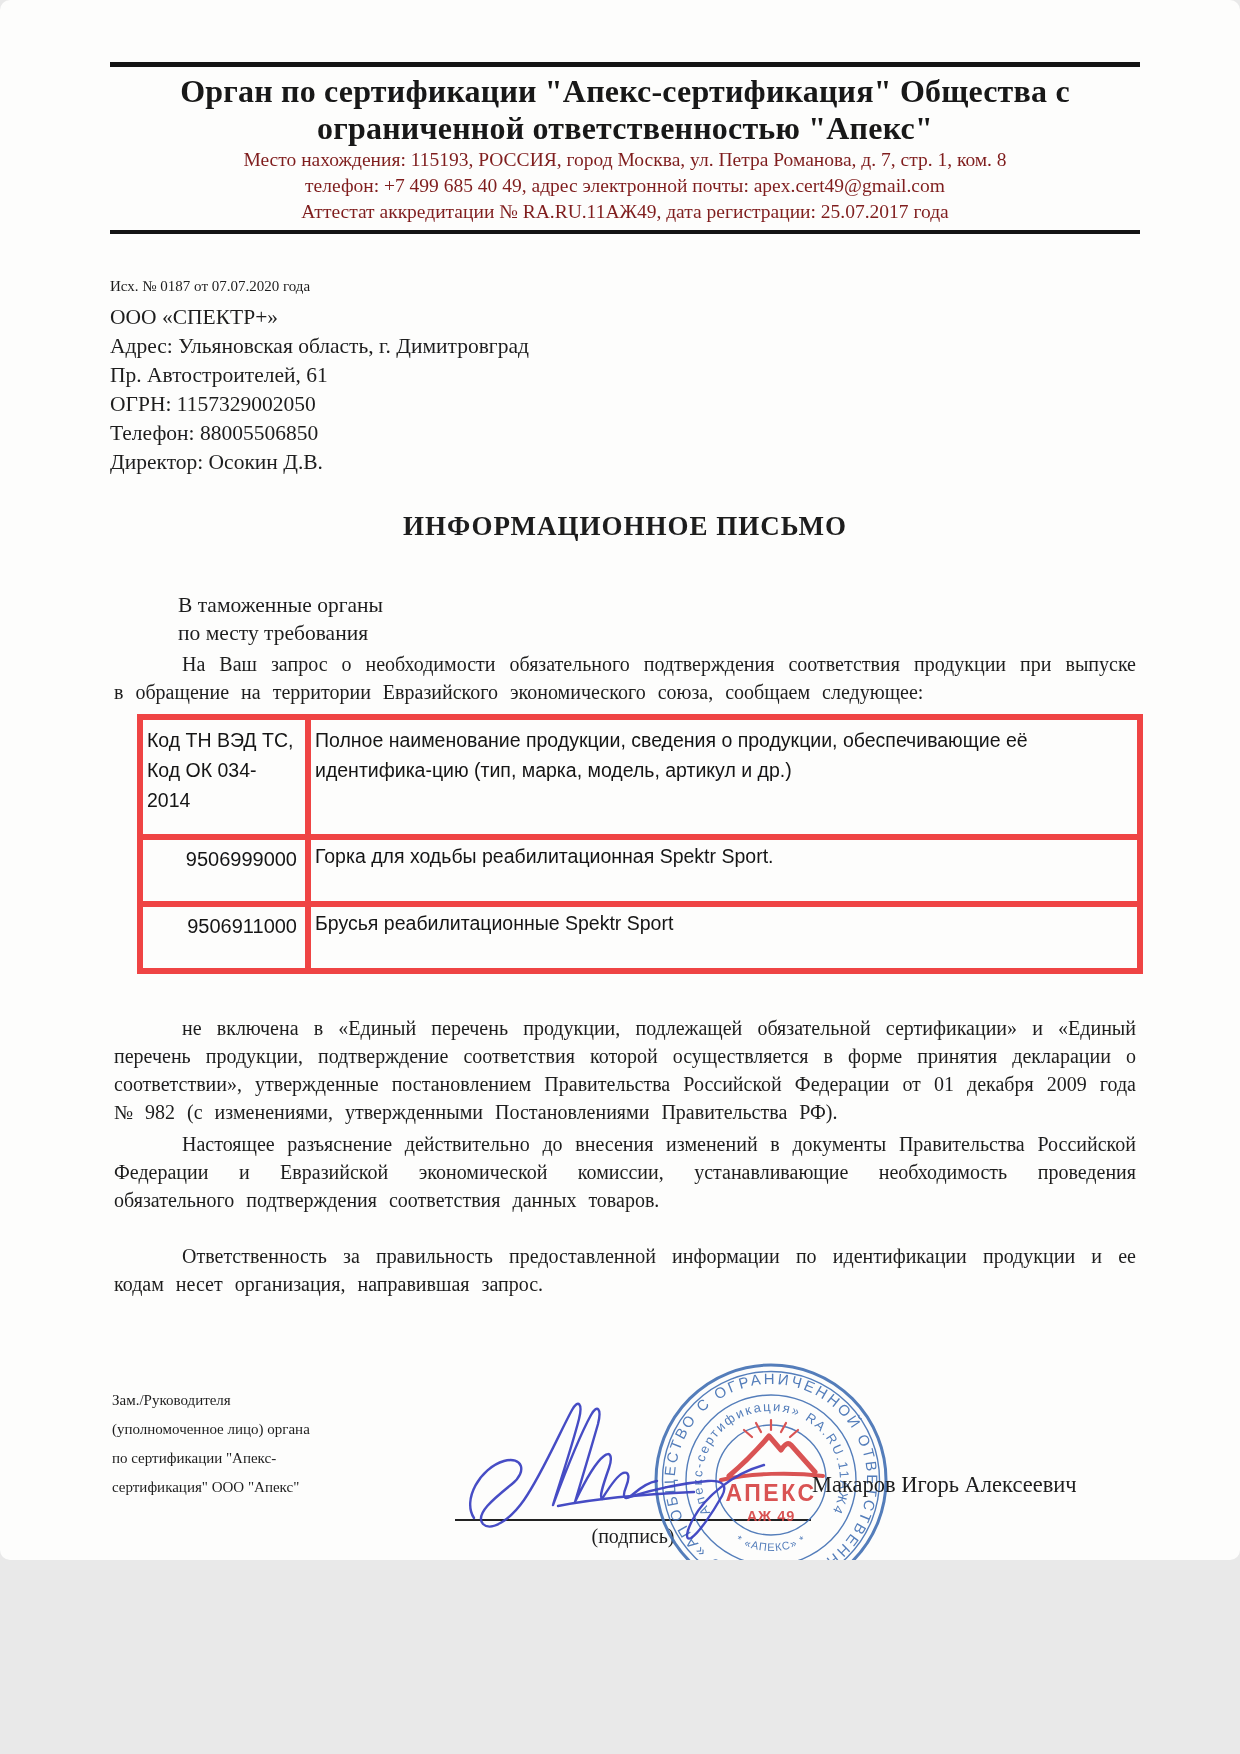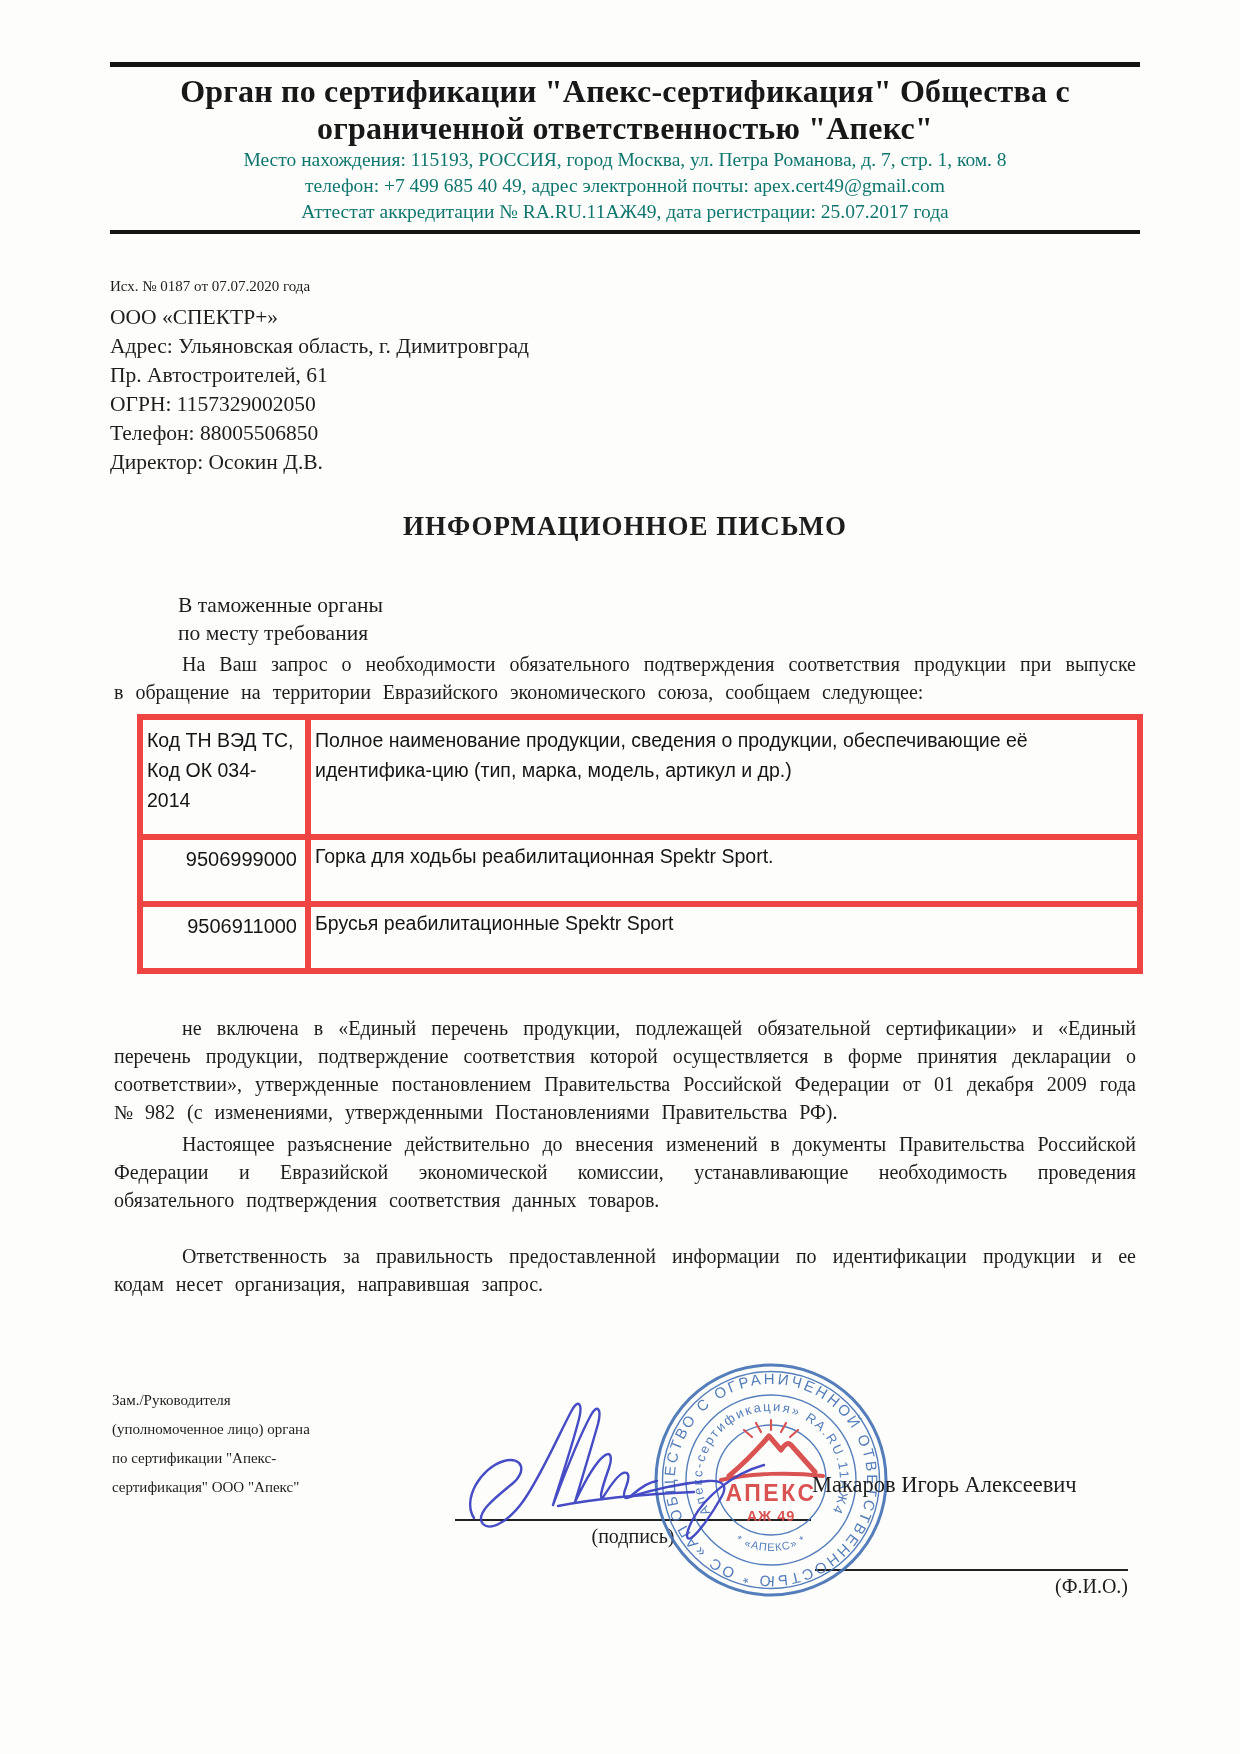--- a/index.html
+++ b/index.html
@@ -1,35 +1,36 @@
 <!DOCTYPE html>
 <html lang="ru"><head>
 <meta charset="utf-8">
 <title>Информационное письмо</title>
 <style>
   html,body{margin:0;padding:0;background:#e9e9e9;}
   .page{
     position:relative;
-    width:1240px;height:1754px;
+    width:1240px;height:1560px;
     margin:0 auto;
     background:#fdfdfc;
     color:#1d1d1d;
     font-family:"Liberation Serif",serif;
     overflow:hidden;
+    border-radius:10px;
   }
   .content{padding:0 100px 0 110px;}
   .rule{border-top:4px solid #141414;height:0;}
   .rule.top{margin-top:62px;border-top-width:5px;}
   .rule.bottom{margin-top:5px;border-top-width:4px;}
   .header-title{
     max-width:980px;margin:6px auto 0 auto;
     font-size:32px;font-weight:bold;text-align:center;
     line-height:1.16;letter-spacing:0.2px;color:#181818;
   }
-  .header-sub{font-size:19.5px;text-align:center;line-height:1.33;color:#0f766e;}
+  .header-sub{font-size:19.5px;text-align:center;line-height:1.33;color:#7f1d1d;}
   .header-sub:first-of-type{margin-top:3px;}
   .ref{margin-top:44px;font-size:15px;}
   .recipient{margin-top:8px;margin-right:-48px;font-size:21.5px;line-height:1.35;}
   .doc-title{margin-top:34px;text-align:center;font-size:27px;font-weight:bold;letter-spacing:1px;}
   .addressee{margin-top:50px;padding-left:68px;font-size:21.5px;line-height:1.3;}
   .par{
     margin:4px;font-size:20px;line-height:28px;
     text-align:justify;text-indent:68px;word-spacing:7px;
   }
   .par.intro{margin-top:2px;}

